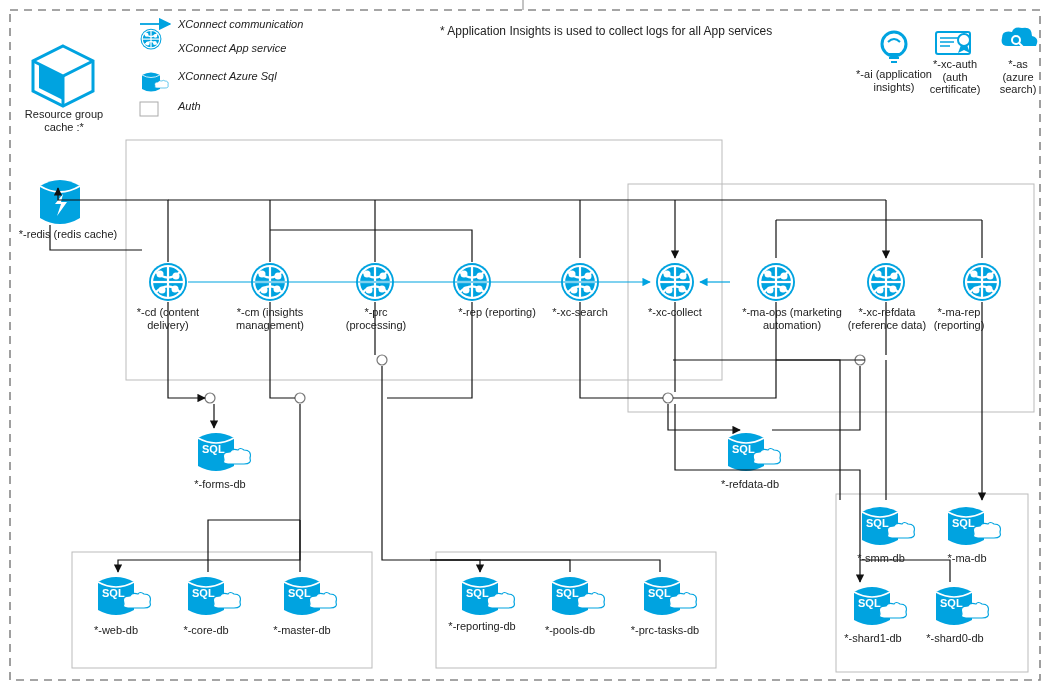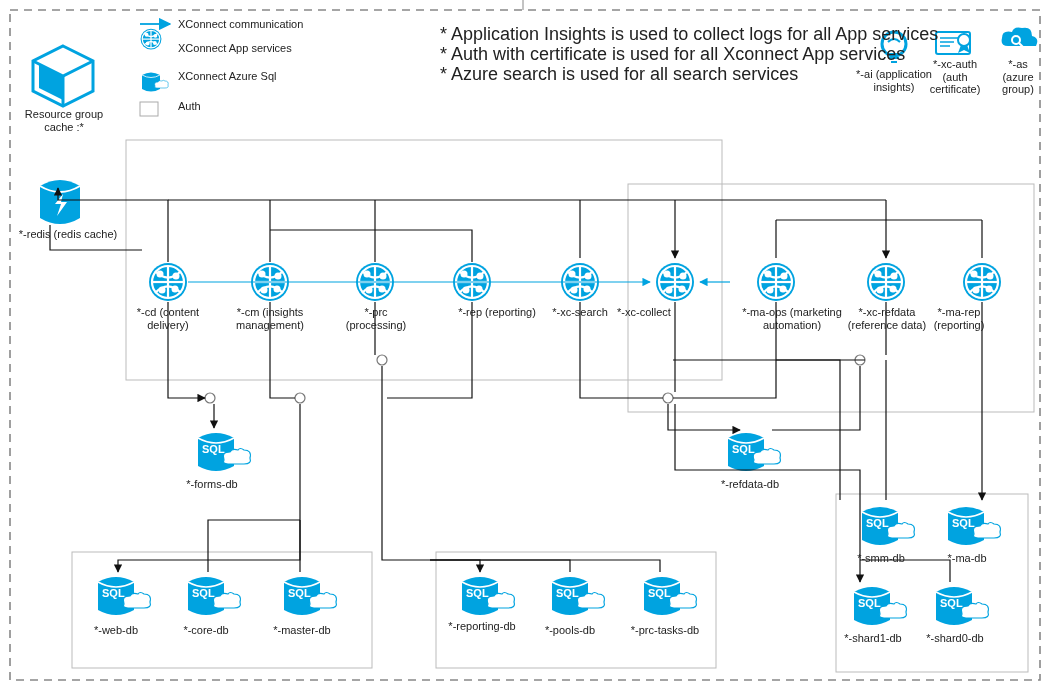--- a/index.html
+++ b/index.html
@@ -18,28 +18,29 @@
     height: 689px;
   }
   svg { position: absolute; left: 0; top: 0; }
   .lbl {
     position: absolute;
     text-align: center;
     line-height: 1.15;
   }
   .note {
     position: absolute;
-    font-size: 18px;
+    font-size: 12px;
     color: #222;
     text-align: center;
   }
   .legend-text {
     position: absolute;
     font-size: 11px;
     color: #222;
+    font-style: italic;
   }
 </style>
 </head>
 <body>
 
 <div class="canvas">
 
 <svg width="1050" height="689" viewBox="0 0 1050 689">
   <defs>
     <marker id="arrow" viewBox="0 0 10 10" refX="9" refY="5" markerWidth="7" markerHeight="7" orient="auto-start-reverse">
@@ -285,46 +286,44 @@
     <path d="M886 200 V258" marker-end="url(#arrow)"></path>
     <path d="M675 200 V258" marker-end="url(#arrow)"></path>
     <path d="M580 200 V258"></path>
     <path d="M776 220 V258"></path>
     <path d="M982 220 V258"></path>
     <path d="M776 220 H982"></path>
   </g>
 </svg>
 
 <div class="legend-text" style="left:178px; top:18px">XConnect communication</div>
-<div class="legend-text" style="left:178px; top:42px">XConnect App services</div>
+<div class="legend-text" style="left:178px; top:42px">XConnect App service</div>
 <div class="legend-text" style="left:178px; top:70px">XConnect Azure Sql</div>
 <div class="legend-text" style="left:178px; top:100px">Auth</div>
 
 <div class="note" style="left:440px; top:24px">* Application Insights is used to collect logs for all App services</div>
-<div class="note" style="left:440px; top:44px">* Auth with certificate is used for all Xconnect App services</div>
-<div class="note" style="left:440px; top:64px">* Azure search is used for all search services</div>
 
 <div class="lbl" style="left:14px;  top:108px; width:100px">Resource group cache :*</div>
 <div class="lbl" style="left:856px; top:68px;  width:76px">*-ai (application insights)</div>
 <div class="lbl" style="left:920px; top:58px;  width:70px">*-xc-auth (auth certificate)</div>
-<div class="lbl" style="left:992px; top:58px;  width:52px">*-as (azure group)</div>
+<div class="lbl" style="left:992px; top:58px;  width:52px">*-as (azure search)</div>
 
 <div class="lbl" style="left:14px; top:228px; width:108px">*-redis (redis cache)</div>
 
 <div class="lbl" style="left:118px; top:306px; width:100px">*-cd (content delivery)</div>
 <div class="lbl" style="left:222px; top:306px; width:96px">*-cm (insights management)</div>
 <div class="lbl" style="left:336px; top:306px; width:80px">*-prc (processing)</div>
 <div class="lbl" style="left:452px; top:306px; width:90px">*-rep (reporting)</div>
 <div class="lbl" style="left:542px; top:306px; width:76px">*-xc-search</div>
-<div class="lbl" style="left:609px; top:306px; width:70px">*-xc-collect</div>
+<div class="lbl" style="left:640px; top:306px; width:70px">*-xc-collect</div>
 <div class="lbl" style="left:736px; top:306px; width:112px">*-ma-ops (marketing automation)</div>
 <div class="lbl" style="left:838px; top:306px; width:98px">*-xc-refdata (reference data)</div>
 <div class="lbl" style="left:916px; top:306px; width:86px">*-ma-rep (reporting)</div>
 
-<div class="lbl" style="left:172px; top:478px; width:80px">*-forms-db</div>
+<div class="lbl" style="left:180px; top:478px; width:80px">*-forms-db</div>
 <div class="lbl" style="left:708px; top:478px; width:84px">*-refdata-db</div>
 
 <div class="lbl" style="left:80px;  top:624px; width:72px">*-web-db</div>
 <div class="lbl" style="left:170px; top:624px; width:72px">*-core-db</div>
 <div class="lbl" style="left:262px; top:624px; width:80px">*-master-db</div>
 
 <div class="lbl" style="left:438px; top:620px; width:88px">*-reporting-db</div>
 <div class="lbl" style="left:534px; top:624px; width:72px">*-pools-db</div>
 <div class="lbl" style="left:618px; top:624px; width:94px">*-prc-tasks-db</div>
 

